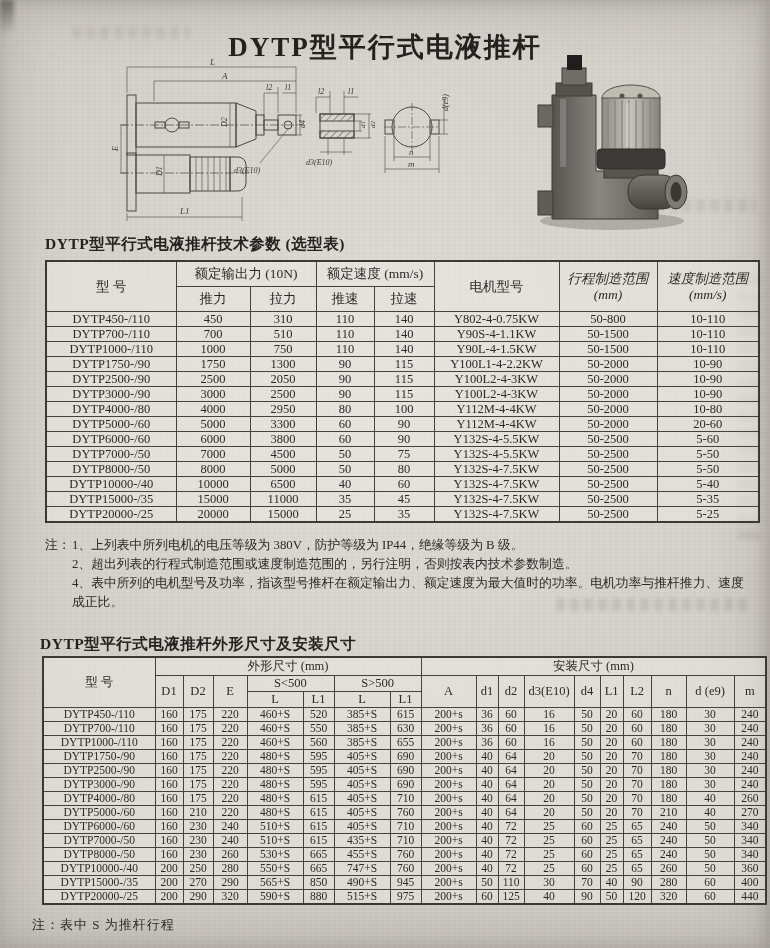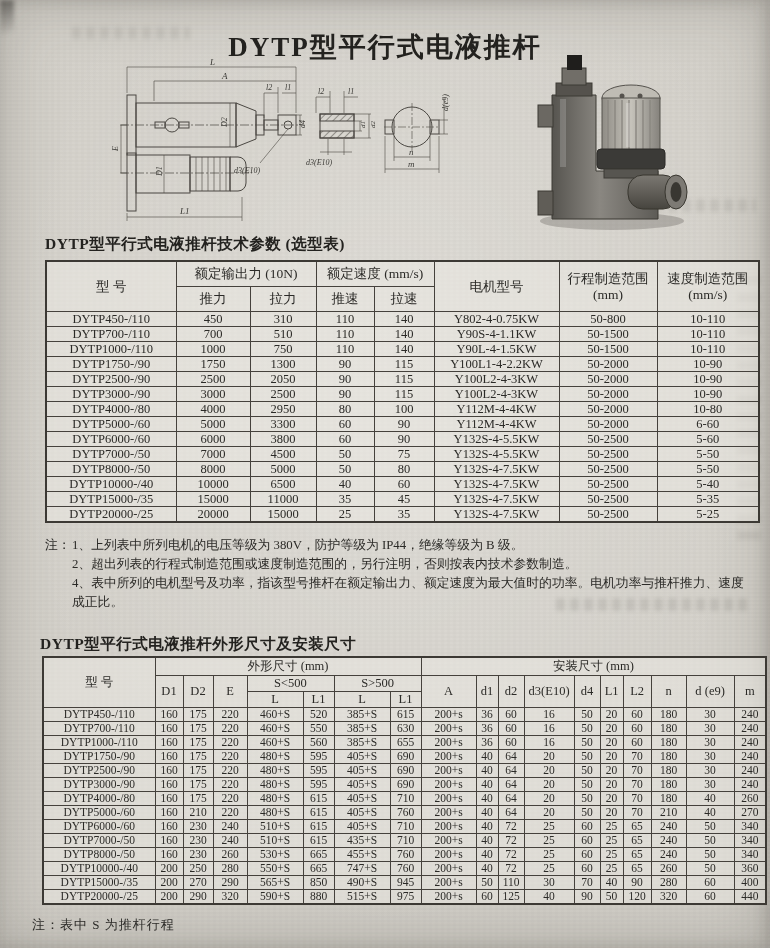--- a/index.html
+++ b/index.html
@@ -27,21 +27,21 @@
   
   table{border-collapse:collapse;table-layout:fixed;background:rgba(238,236,229,.5);}
   th,td{border:1px solid #45413c;text-align:center;vertical-align:middle;
     padding:0;overflow:hidden;white-space:nowrap;color:#2b2a27;}
   .tbl1{position:absolute;top:260px;left:45px;width:715px;border:2px solid #3c3934;}
   .tbl1 th{height:24px;font-size:13.5px;font-weight:normal;}
   .tbl1 td{height:14px;font-size:12.5px;line-height:14px;}
   .tbl2{position:absolute;top:656px;left:42px;width:725px;border:2px solid #3c3934;}
   .tbl2 th{height:15px;font-size:12.5px;font-weight:normal;}
   .tbl2 td{height:13px;font-size:11.5px;line-height:13px;}
-  .hsub{display:block;line-height:1.15;}
+  .hsub{display:block;line-height:1.15;font-style:italic;}
 
   
   .notes{position:absolute;top:536px;left:45px;width:705px;font-size:12.8px;
     line-height:19px;display:flex;color:#2b2a27;}
   .notes .nlabel{flex:0 0 27px;}
   .notes p{margin:0;}
   .footnote{position:absolute;top:916px;left:32px;font-size:13px;color:#2b2a27;letter-spacing:1px;}
 
   
   .drawing{position:absolute;top:57px;left:92px;}
@@ -359,21 +359,21 @@
           <td>10-80</td>
         </tr>
         <tr>
           <td>DYTP5000-/60</td>
           <td>5000</td>
           <td>3300</td>
           <td>60</td>
           <td>90</td>
           <td>Y112M-4-4KW</td>
           <td>50-2000</td>
-          <td>6-60</td>
+          <td>20-60</td>
         </tr>
         <tr>
           <td>DYTP6000-/60</td>
           <td>6000</td>
           <td>3800</td>
           <td>60</td>
           <td>90</td>
           <td>Y132S-4-5.5KW</td>
           <td>50-2500</td>
           <td>5-60</td>

